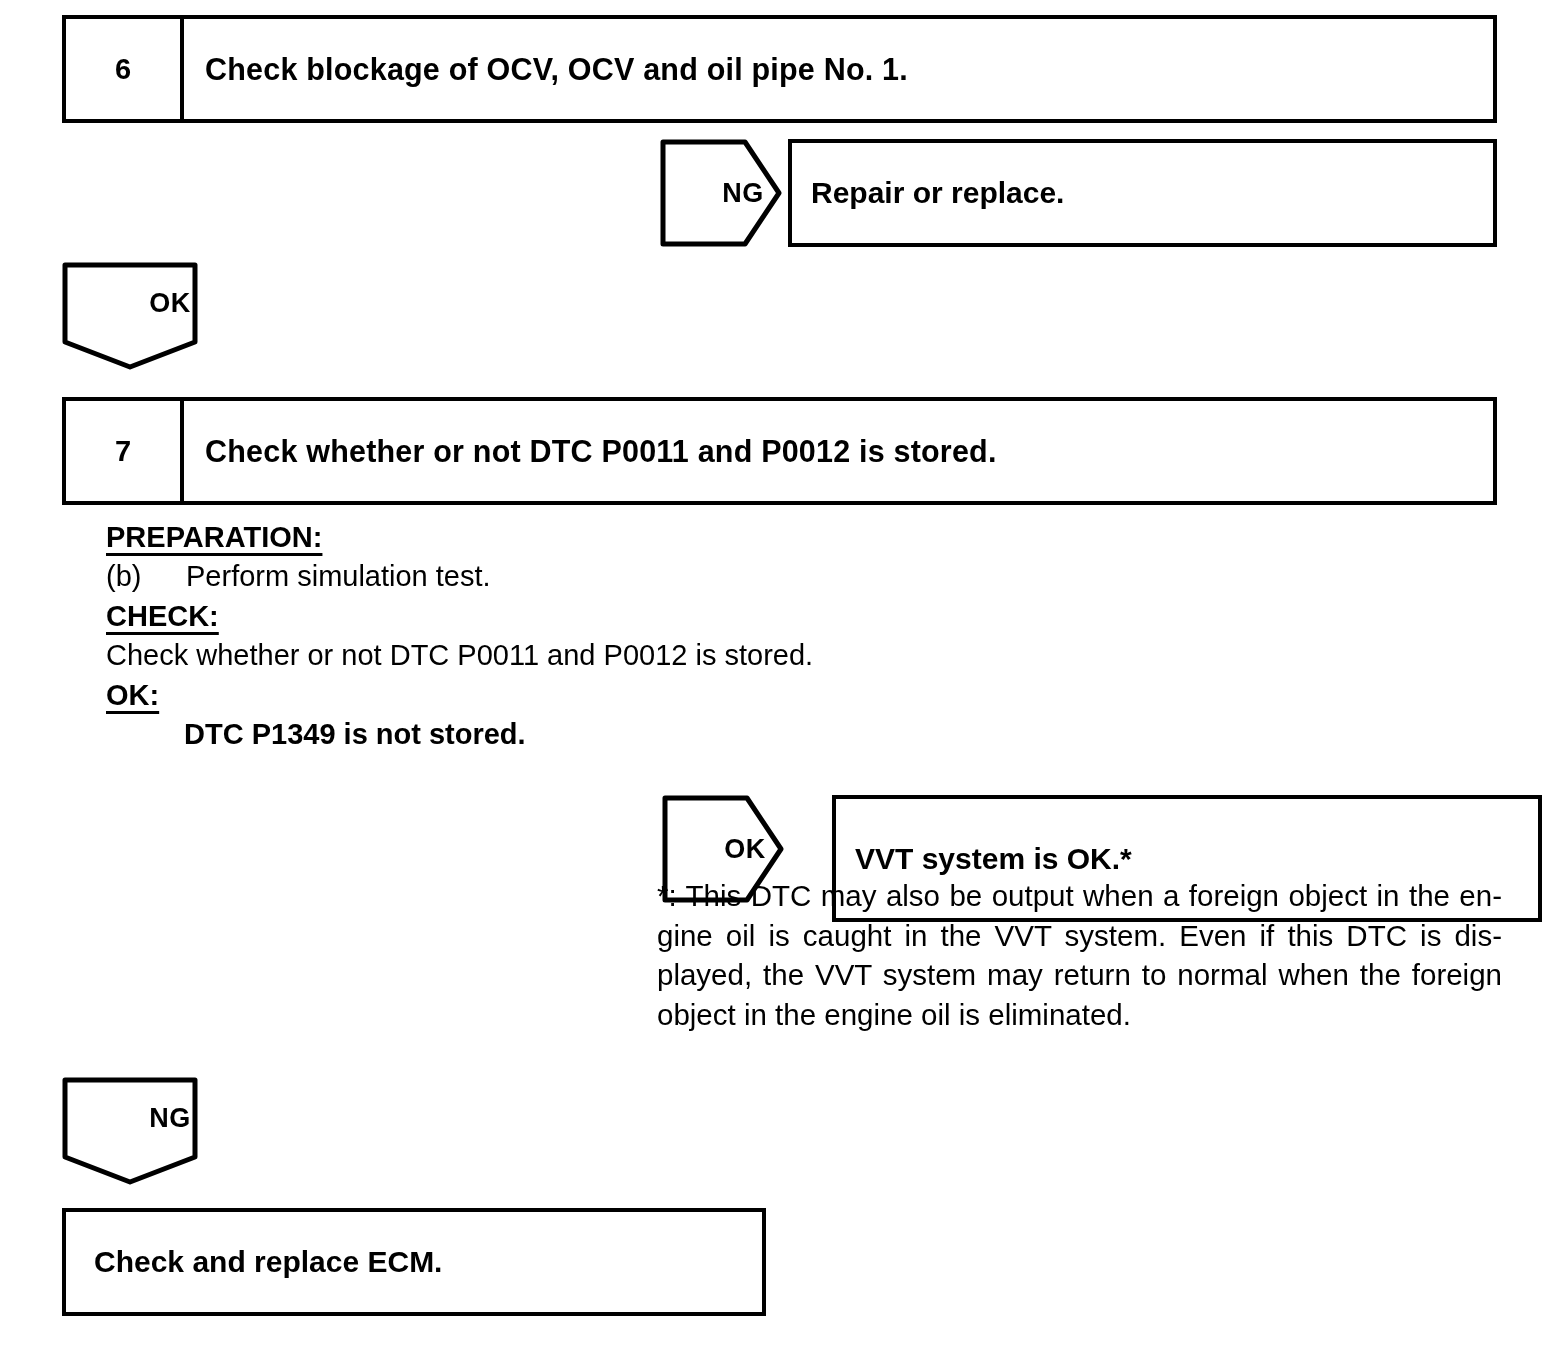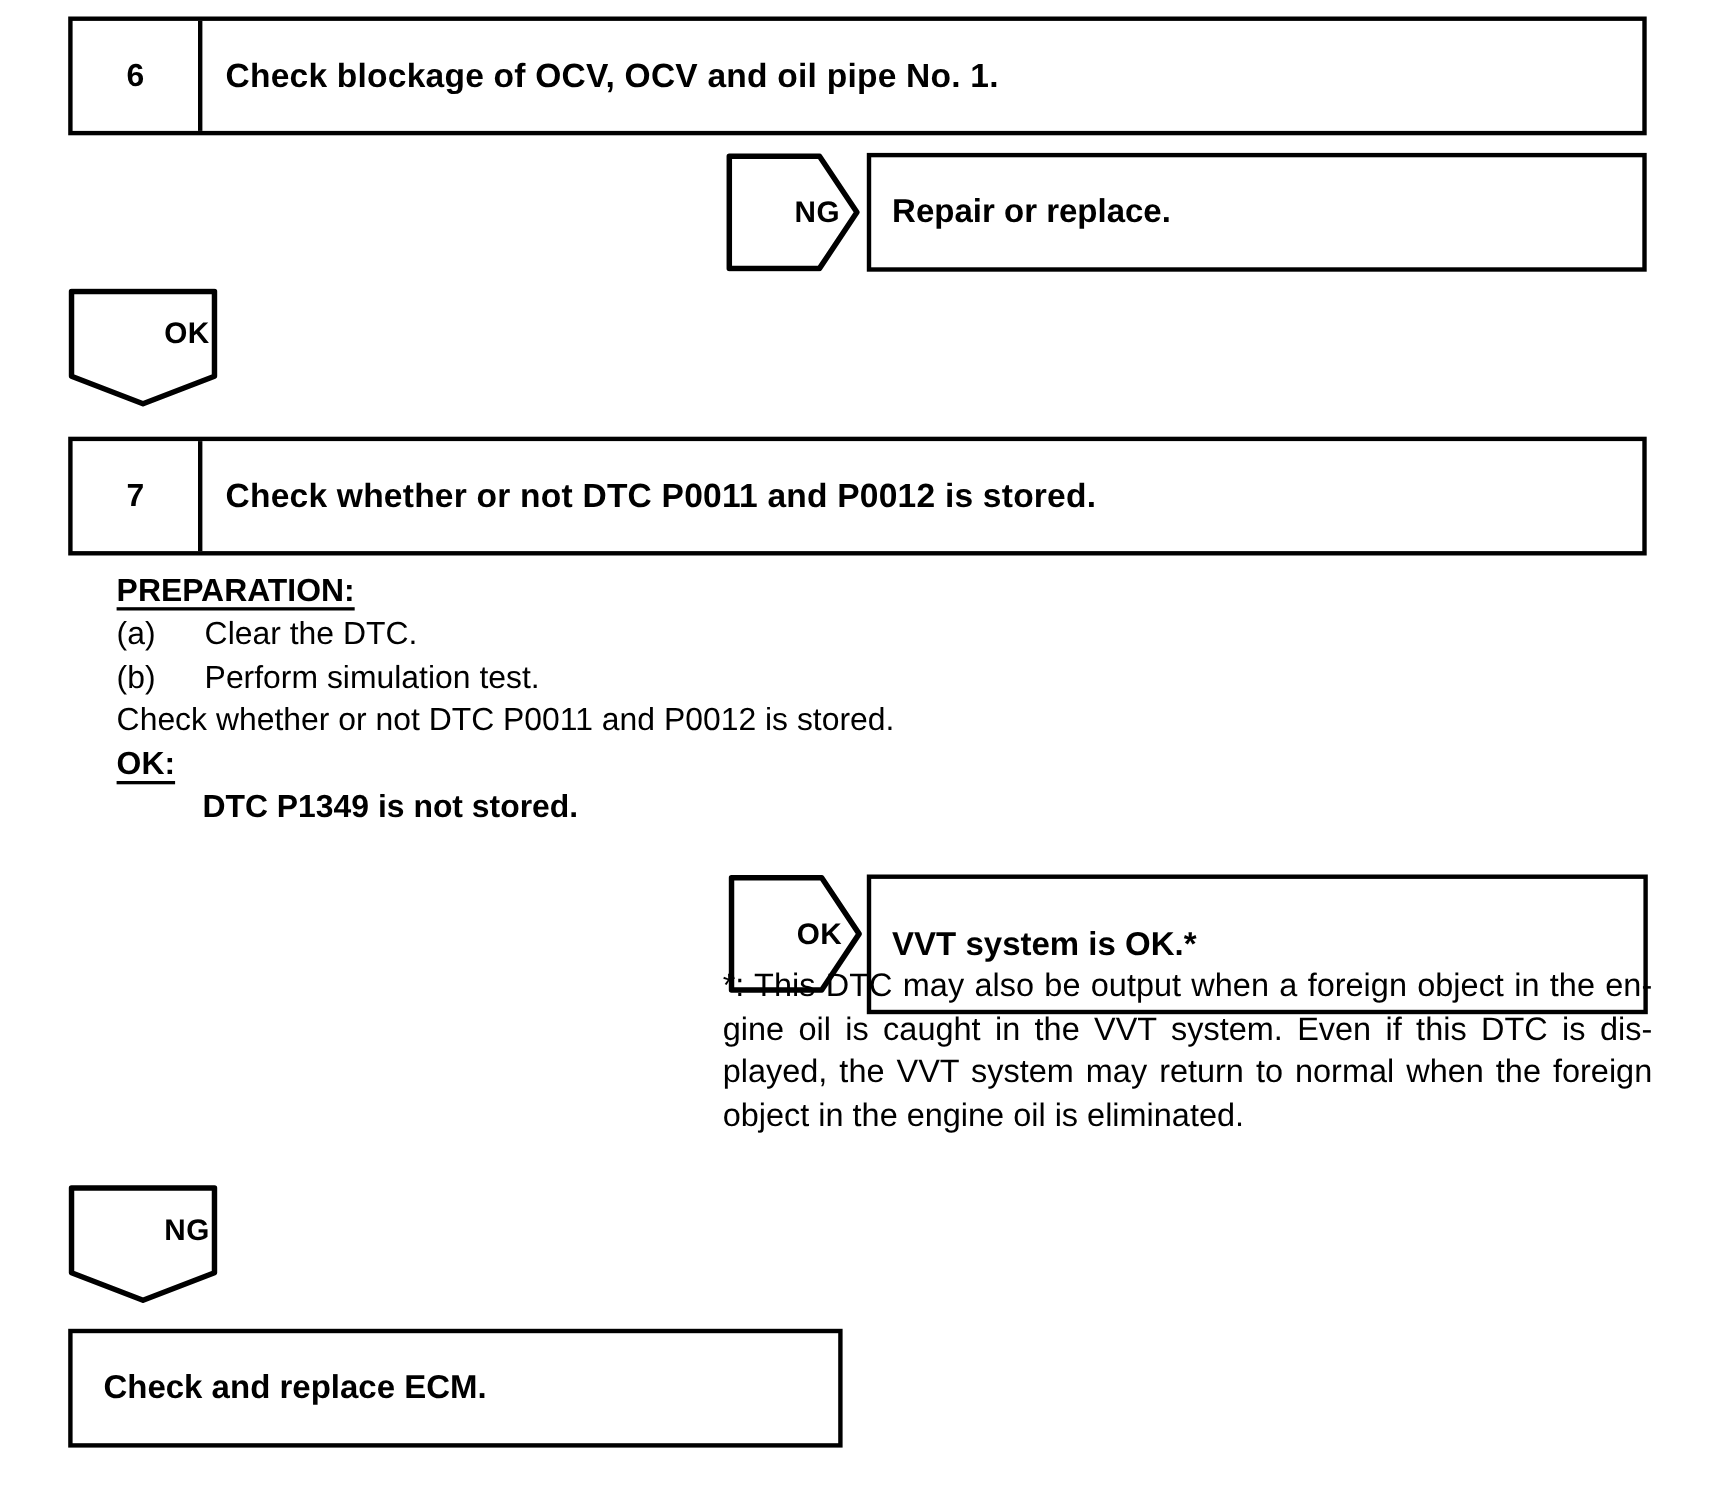--- a/index.html
+++ b/index.html
@@ -77,40 +77,40 @@
   <div class="box step" style="left:62px;top:397px;width:1435px;height:108px">
     <div class="step-num">7</div>
     <div class="step-title">Check whether or not DTC P0011 and P0012 is stored.</div>
   </div>
 
   <div class="details" style="left:62px;top:518px;width:940px">
     <div class="drow">
       <span class="uhead">PREPARATION:</span>
     </div>
     <div class="drow">
-      <span class="marker">(a)</span><span>Clear the DTC.</span>
+      <span class="marker">(b)</span><span>Perform simulation test.</span>
     </div>
     <div class="drow">
-      <span class="marker">(b)</span><span>Perform simulation test.</span>
+      <span class="uhead">CHECK:</span>
     </div>
     <div class="drow">Check whether or not DTC P0011 and P0012 is stored.</div>
     <div class="drow">
       <span class="uhead">OK:</span>
     </div>
     <div class="drow bold-indent">DTC P1349 is not stored.</div>
   </div>
 
   <div class="pent" style="left:662px;top:795px;width:122px;height:108px">
     <svg width="122" height="108" viewBox="0 0 122 108">
       <polygon points="3,3 85,3 119,54 85,105 3,105"></polygon>
     </svg>
     <div class="plabel plabel-right">OK</div>
   </div>
 
-  <div class="box result" style="left:788px;top:795px;width:710px;height:127px">
+  <div class="box result" style="left:832px;top:795px;width:710px;height:127px">
     <span>VVT system is OK.*</span>
   </div>
 
   <div class="footnote" style="left:657px;top:876px;width:845px">
     <div class="fline jline">*: This DTC may also be output when a foreign object in the en-</div>
     <div class="fline jline">gine oil is caught in the VVT system. Even if this DTC is dis-</div>
     <div class="fline jline">played, the VVT system may return to normal when the foreign</div>
     <div class="fline">object in the engine oil is eliminated.</div>
   </div>
 

